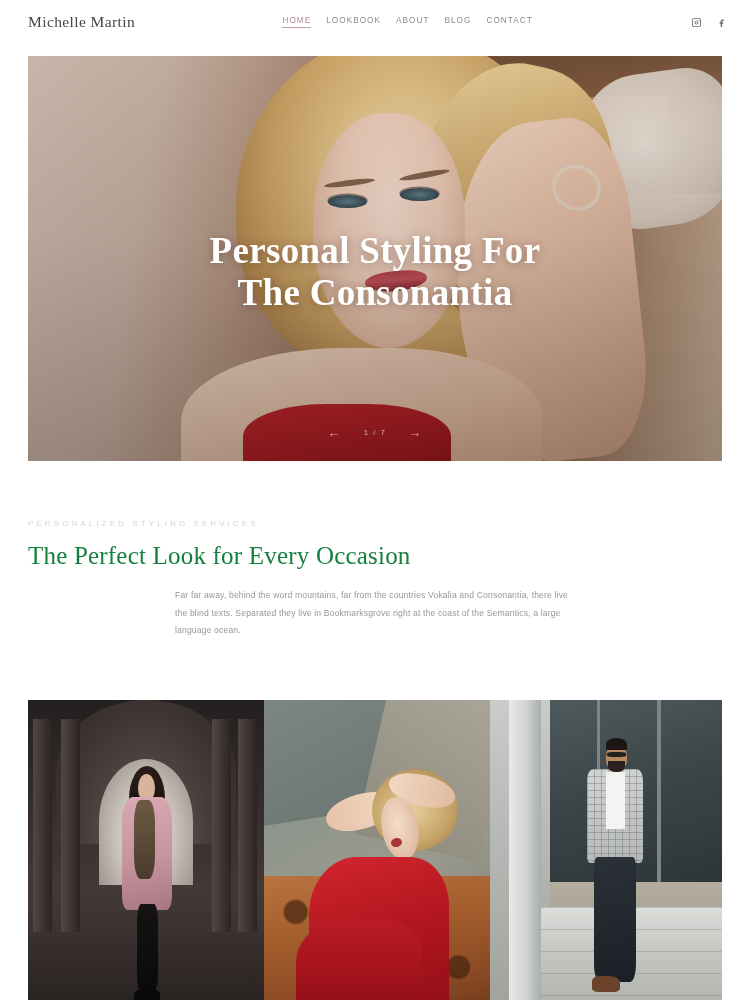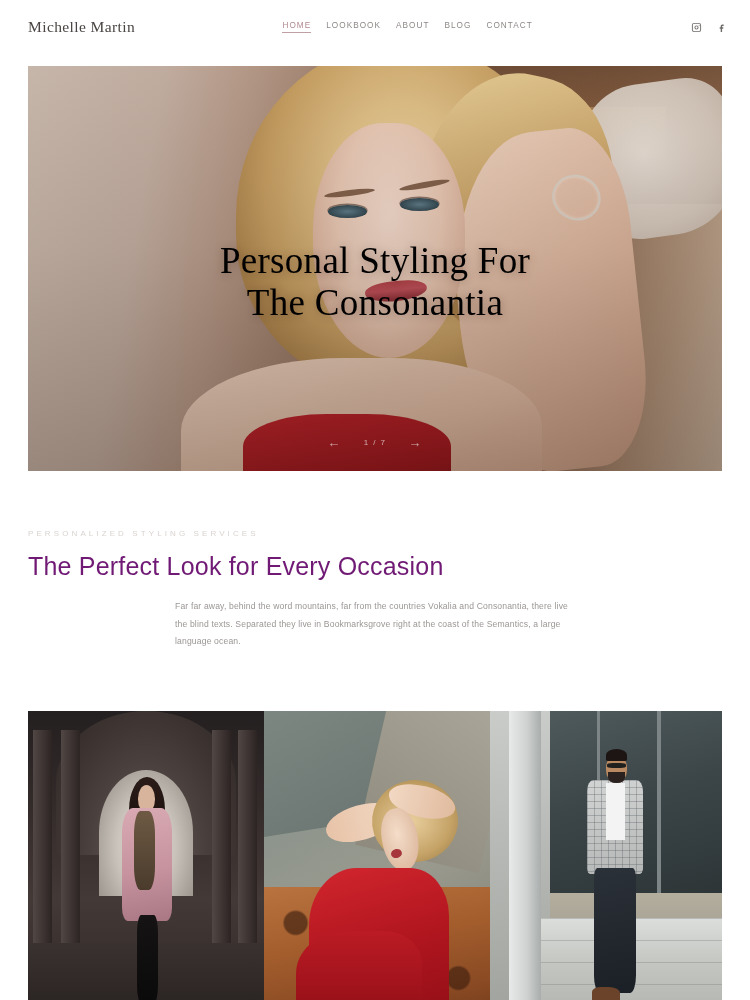--- a/index.html
+++ b/index.html
@@ -5,21 +5,21 @@
   * { margin:0; padding:0; box-sizing:border-box; }
   html,body { width:750px; height:1000px; }
   body {
     background:#ffffff;
     font-family:"Liberation Sans", sans-serif;
     overflow:hidden;
   }
 
   
   .site-header{
-    height:66px;
+    height:56px;
     display:flex;
     align-items:center;
     padding:0 22px 12px 28px;
     background:#ffffff;
   }
   .brand{
     font-family:"Liberation Serif", serif;
     font-size:15.5px;
     color:#4a4543;
     letter-spacing:.4px;
@@ -176,23 +176,23 @@
   .hero-content{
     position:absolute; inset:0;
     display:flex; flex-direction:column;
     align-items:center; justify-content:center;
     padding-top:26px;
   }
   .hero-title{
     font-family:"Liberation Serif", serif;
     font-size:37px;
     line-height:1.12;
-    color:#000000;
+    color:#ffffff;
     text-align:center;
-    font-weight:400;
+    font-weight:700;
     letter-spacing:.3px;
     text-shadow:0 1px 8px rgba(60,30,20,.35);
   }
   .hero-btn{
     margin-top:26px;
     background:rgba(170,124,133,.82);
     color:#f6eeee;
     border:0;
     font-size:8.6px;
     letter-spacing:1.15px;
@@ -221,23 +221,23 @@
     padding:58px 28px 0;
   }
   .eyebrow{
     font-size:8px;
     letter-spacing:3.1px;
     color:#d9d3d0;
     text-transform:uppercase;
     margin-bottom:14px;
   }
   .sec-title{
-    font-family:Liberation Sans, sans-serif;
+    font-family:Liberation Serif, serif;
     font-size:25px;
-    color:#701a75;
+    color:#15803d;
     font-weight:400;
     letter-spacing:.2px;
     margin-bottom:17px;
   }
   .sec-copy{
     width:400px;
     margin:16px auto;
     font-size:8.6px;
     line-height:2.05;
     color:#9b9694;

